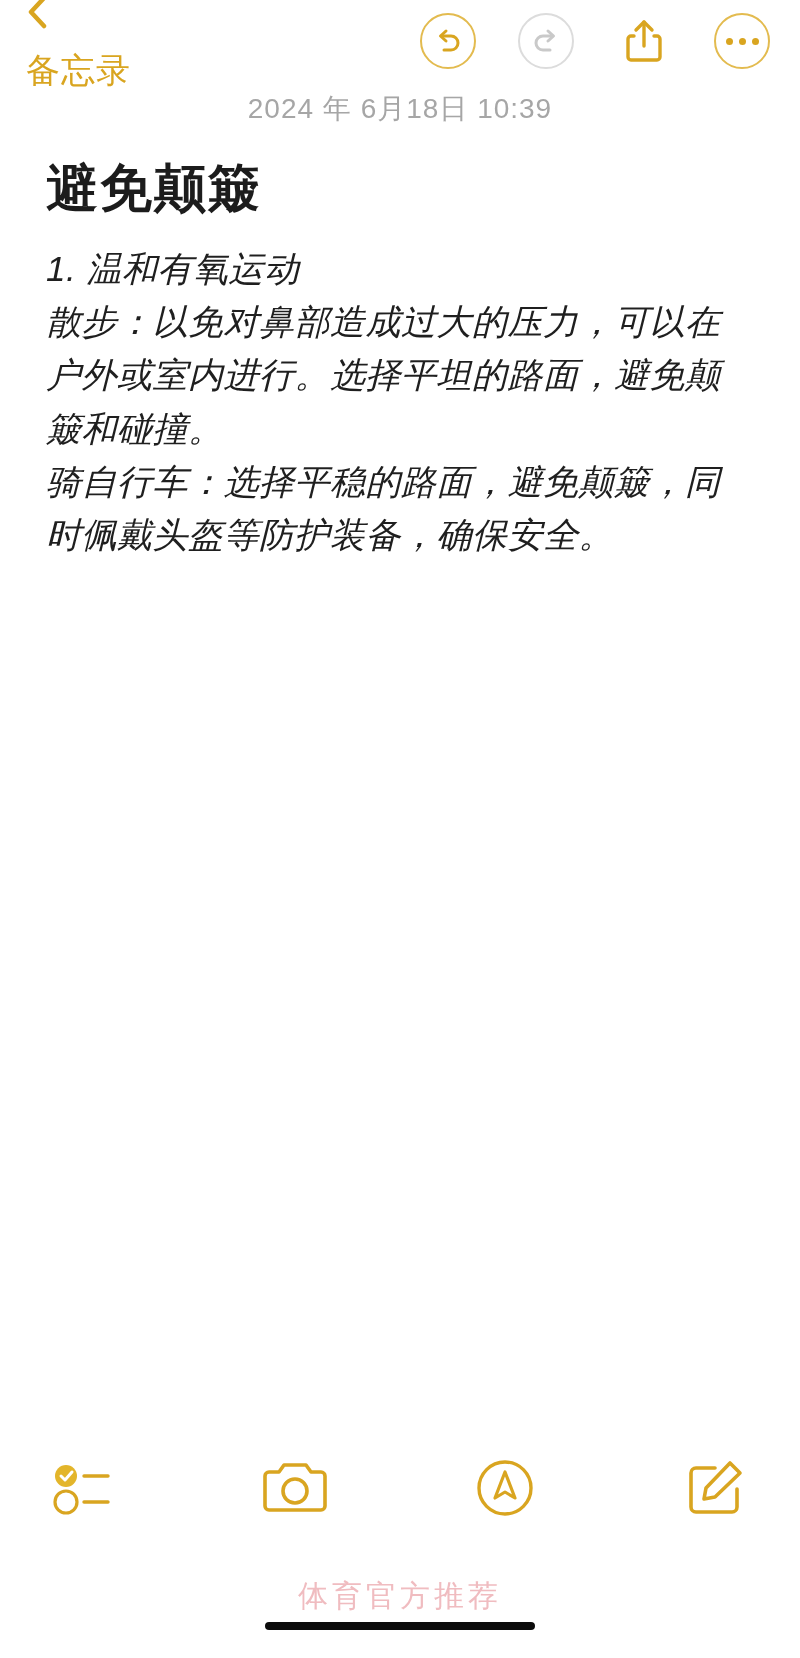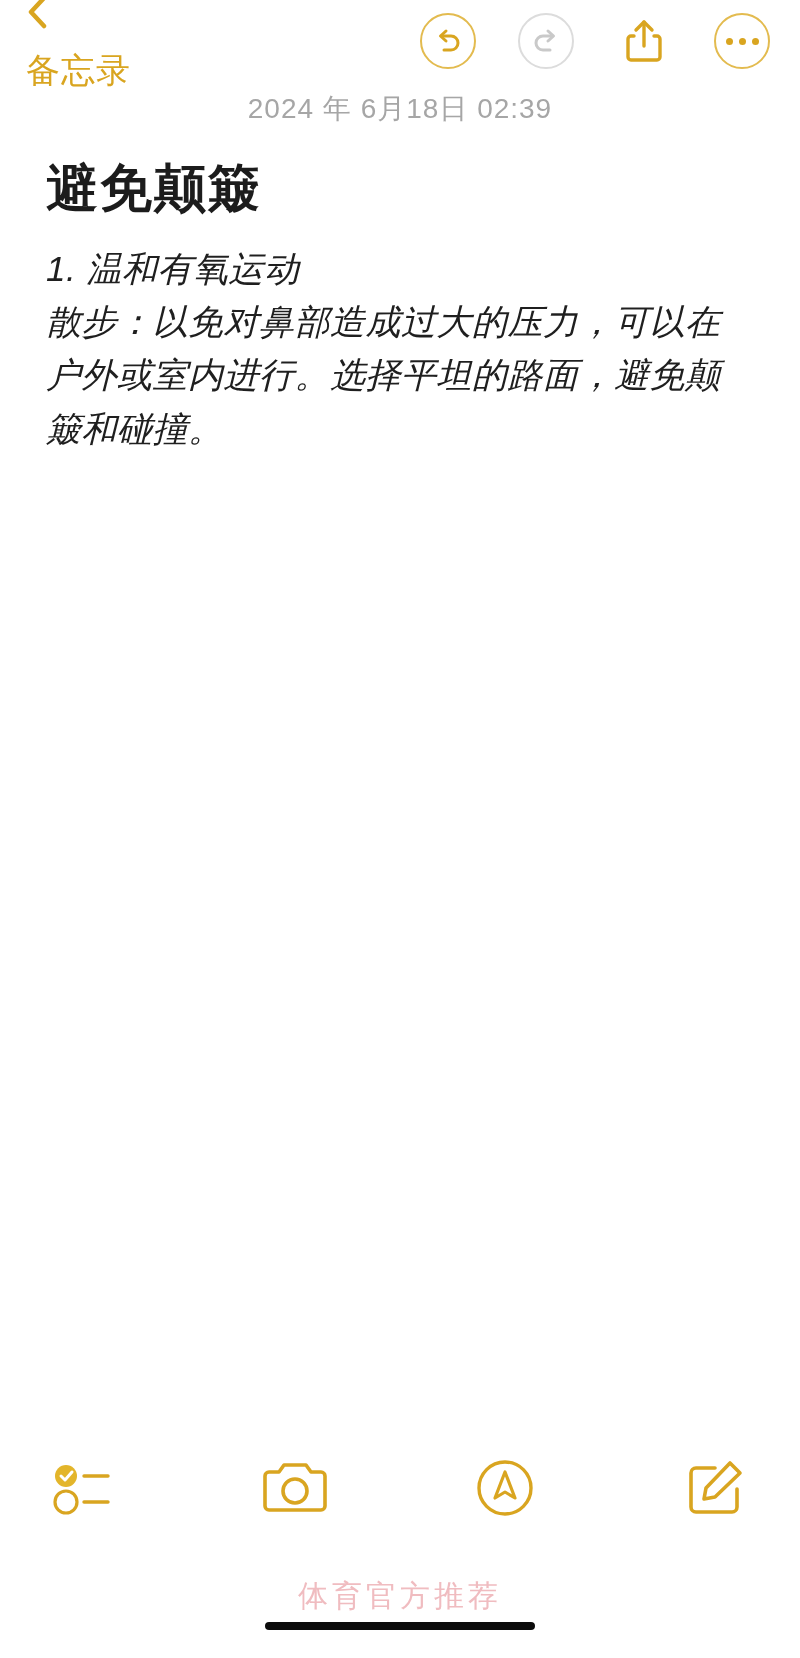--- a/index.html
+++ b/index.html
@@ -190,25 +190,26 @@
         <div class="dots">
             <i></i>
             <i></i>
             <i></i>
           </div>
       </div>
     </div>
   </div>
 
   <div class="note">
-    <div class="timestamp">2024 年 6月18日 02:39</div>
+    <div class="timestamp">2024 年 6月18日 10:39</div>
     <div class="note-title">避免颠簸</div>
 
     <div class="para">1. 温和有氧运动</div>
     <div class="para">散步：以免对鼻部造成过大的压力，可以在户外或室内进行。选择平坦的路面，避免颠簸和碰撞。</div>
+    <div class="para">骑自行车：选择平稳的路面，避免颠簸，同时佩戴头盔等防护装备，确保安全。</div>
     <div class="gap"></div>
   </div>
 
   <div class="bottombar">
     <div class="tool">
       <svg width="64" height="56" viewBox="0 0 64 56">
         <circle cx="14" cy="16" r="11" fill="#e3b52a"></circle>
         <polyline points="9,16 13,20 20,12" fill="none" stroke="#ffffff" stroke-width="3" stroke-linecap="round" stroke-linejoin="round"></polyline>
         <line x1="32" y1="16" x2="56" y2="16" stroke="#d9a520" stroke-width="3.4" stroke-linecap="round"></line>
         <circle cx="14" cy="42" r="11" fill="none" stroke="#d9a520" stroke-width="3.2"></circle>

